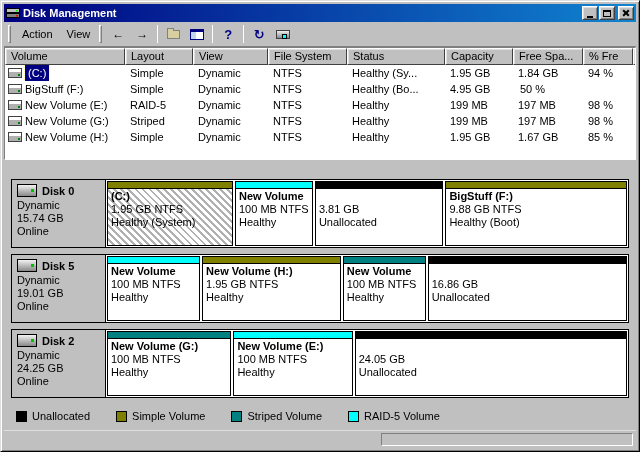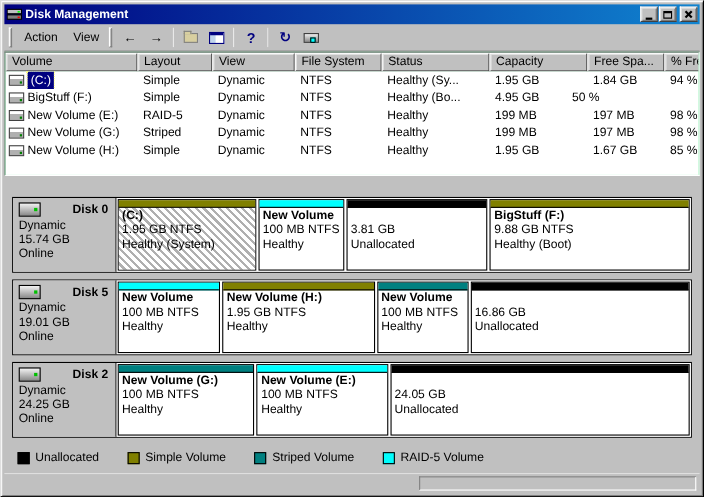--- a/index.html
+++ b/index.html
@@ -45,35 +45,35 @@
   .tb-disk { width: 14px; height: 9px; border: 1px solid #404040; background: linear-gradient(180deg, #f0f0f0, #888); position: relative; }
   .tb-disk::after { content: ""; position: absolute; right: 2px; top: 3px; width: 3px; height: 3px; background: #00ffff; border: 1px solid #000; }
 
   
   .listview { flex: 0 0 113px; border: 1px solid; border-color: #808080 #fff #fff #808080; background: #86efac; display: flex; flex-direction: column; overflow: hidden; }
   .hdr { display: flex; flex: 0 0 17px; background: #c0c0c0; overflow: hidden; }
   .hcell { background: #c0c0c0; border: 1px solid; border-color: #fff #404040 #404040 #fff; box-shadow: inset 1px 1px 0 #dfdfdf;
            padding: 1px 0 0 5px; white-space: nowrap; overflow: hidden; flex-shrink: 0; }
   .hfill { flex: 1; }
   .c0 { width: 120px; } .c1 { width: 68px; } .c2 { width: 75px; } .c3 { width: 79px; }
-  .c4 { width: 98px; } .c5 { width: 89px; } .c6 { width: 70px; } .c7 { width: 50px; }
+  .c4 { width: 98px; } .c5 { width: 68px; } .c6 { width: 70px; } .c7 { width: 50px; }
   .rows { flex: 1; background: #fff; overflow: hidden; }
   .lrow { display: flex; height: 16px; align-items: center; }
   .lcell { padding-left: 5px; white-space: nowrap; overflow: hidden; height: 16px; line-height: 16px; flex-shrink: 0; }
   .volcell { display: flex; align-items: center; padding-left: 3px; }
   .vicon { width: 14px; height: 10px; flex: 0 0 14px; margin-right: 3px; border: 1px solid #404040; background: linear-gradient(180deg, #ffffff 0 3px, #b0b0b0 3px 100%); position: relative; }
   .vicon::after { content: ""; position: absolute; right: 1px; bottom: 1px; width: 2px; height: 2px; background: #008000; }
   .seltext { background: #000080; color: #fff; padding: 0 3px; outline: 1px dotted #ffff80; }
 
   
   .splitter { flex: 0 0 7px; }
   .graphpane { flex: 1; padding: 12px 7px 0 7px; display: flex; flex-direction: column; overflow: hidden; }
   .disk { flex: 0 0 69px; display: flex; border: 1px solid #000; background: #fff; margin-bottom: 6px; }
   .dpanel { flex: 0 0 94px; background: #c0c0c0; border-right: 1px solid #000; padding: 4px 5px 0 5px; }
-  .dtitle { display: flex; align-items: center; font-weight: bold; margin-bottom: 2px; gap: 24px; }
+  .dtitle { display: flex; align-items: center; font-weight: bold; margin-bottom: 2px; }
   .dicon { width: 20px; height: 13px; flex: 0 0 20px; border: 1px solid #000; background: linear-gradient(180deg, #f2f2f2, #888); margin-right: 5px; position: relative; }
   .dicon::after { content: ""; position: absolute; right: 2px; top: 4px; width: 3px; height: 3px; background: #00c000; }
   .dline { line-height: 13px; white-space: nowrap; overflow: hidden; }
   .parts { flex: 1; display: flex; gap: 2px; padding: 1px; min-width: 0; background: #fff; }
   .part { min-width: 0; display: flex; flex-direction: column; border: 1px solid #000; background: #fff; }
   .pstrip { flex: 0 0 7px; border-bottom: 1px solid #000; }
   .pbody { flex: 1; padding: 1px 3px; overflow: hidden; }
   .part.selected .pbody { background: repeating-linear-gradient(45deg, #ffffff 0 3px, #b0b0b0 3px 5px); }
   .pl { line-height: 13px; white-space: nowrap; overflow: hidden; }
   .pl1 { font-weight: bold; min-height: 13px; }

